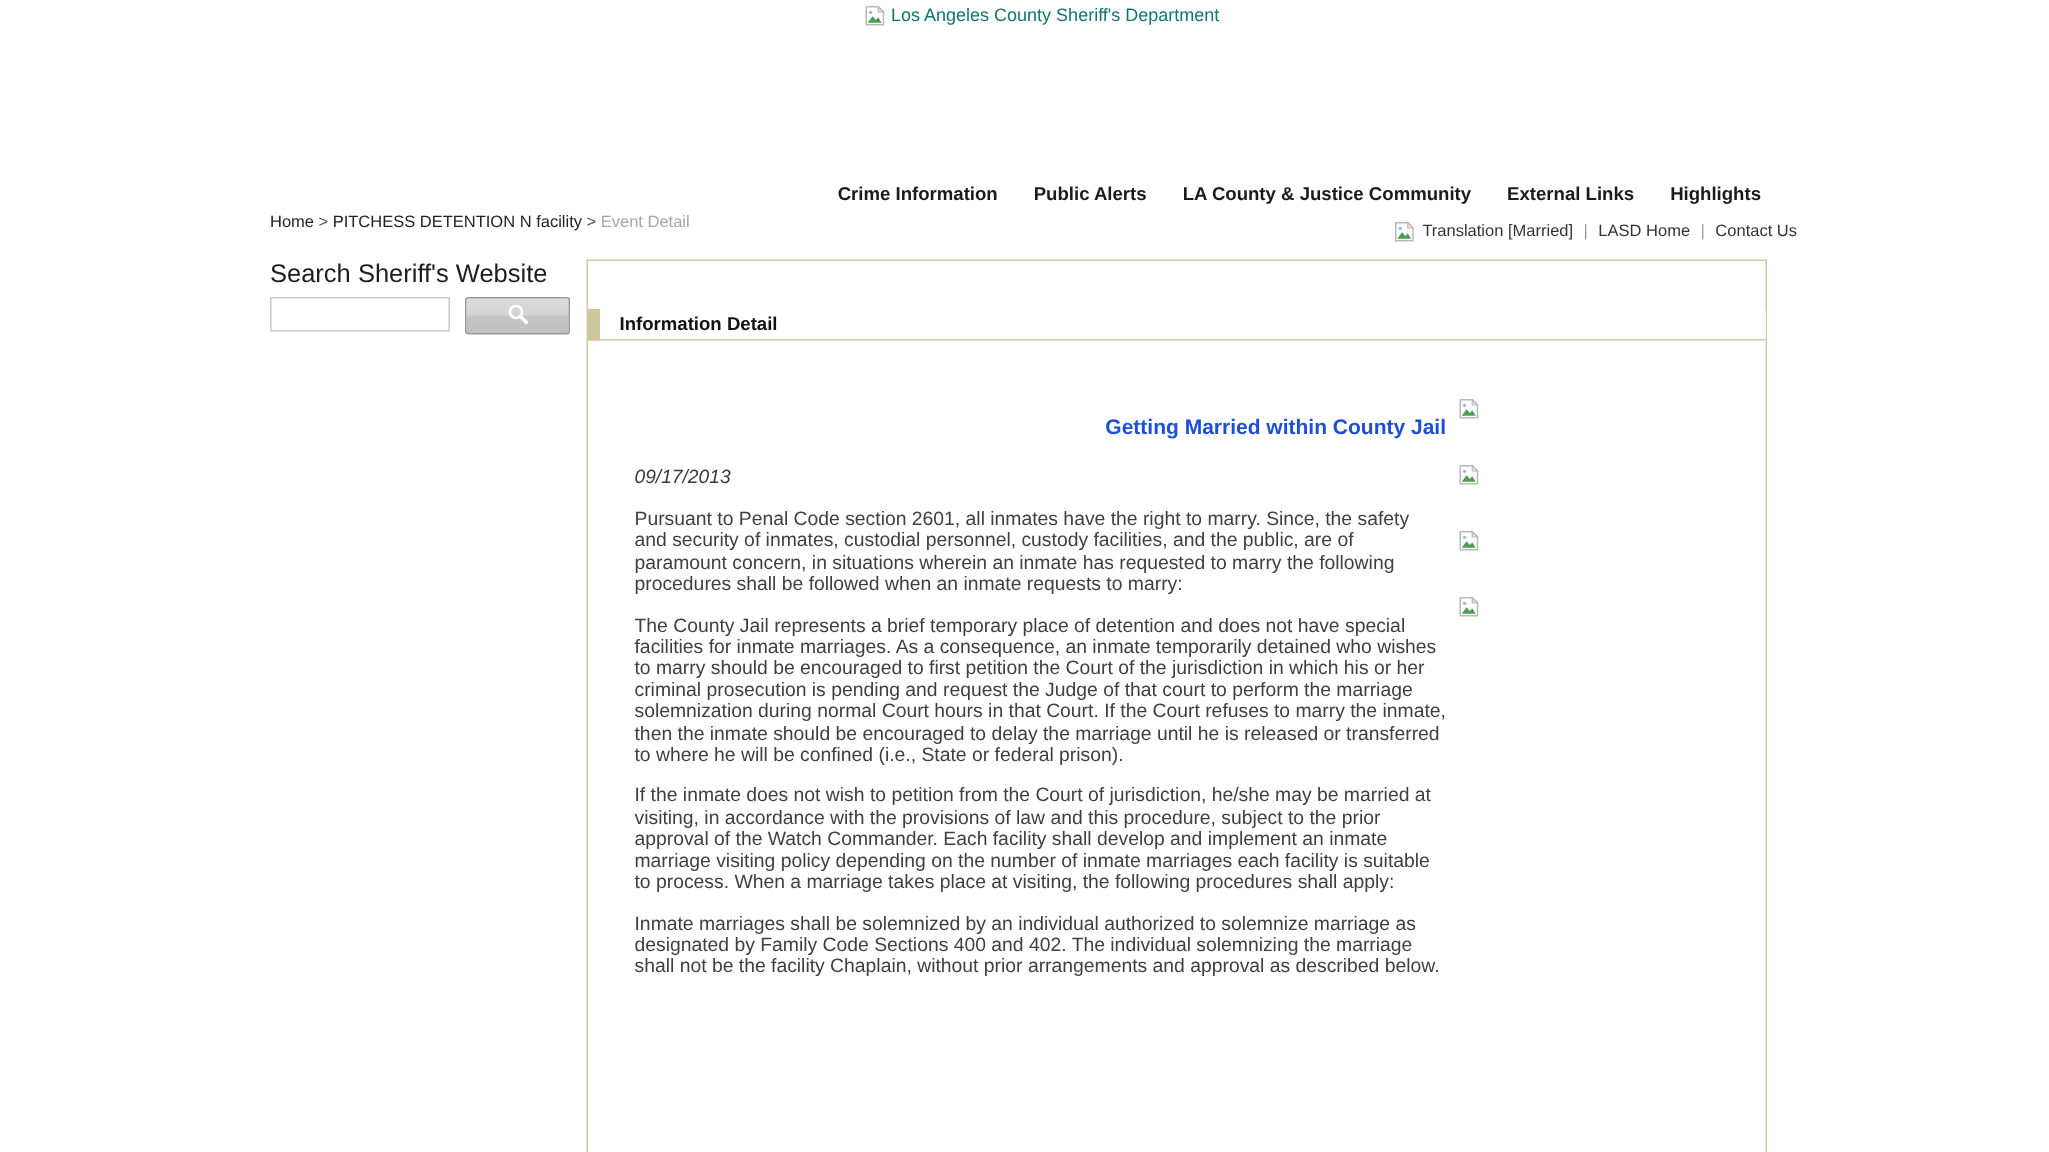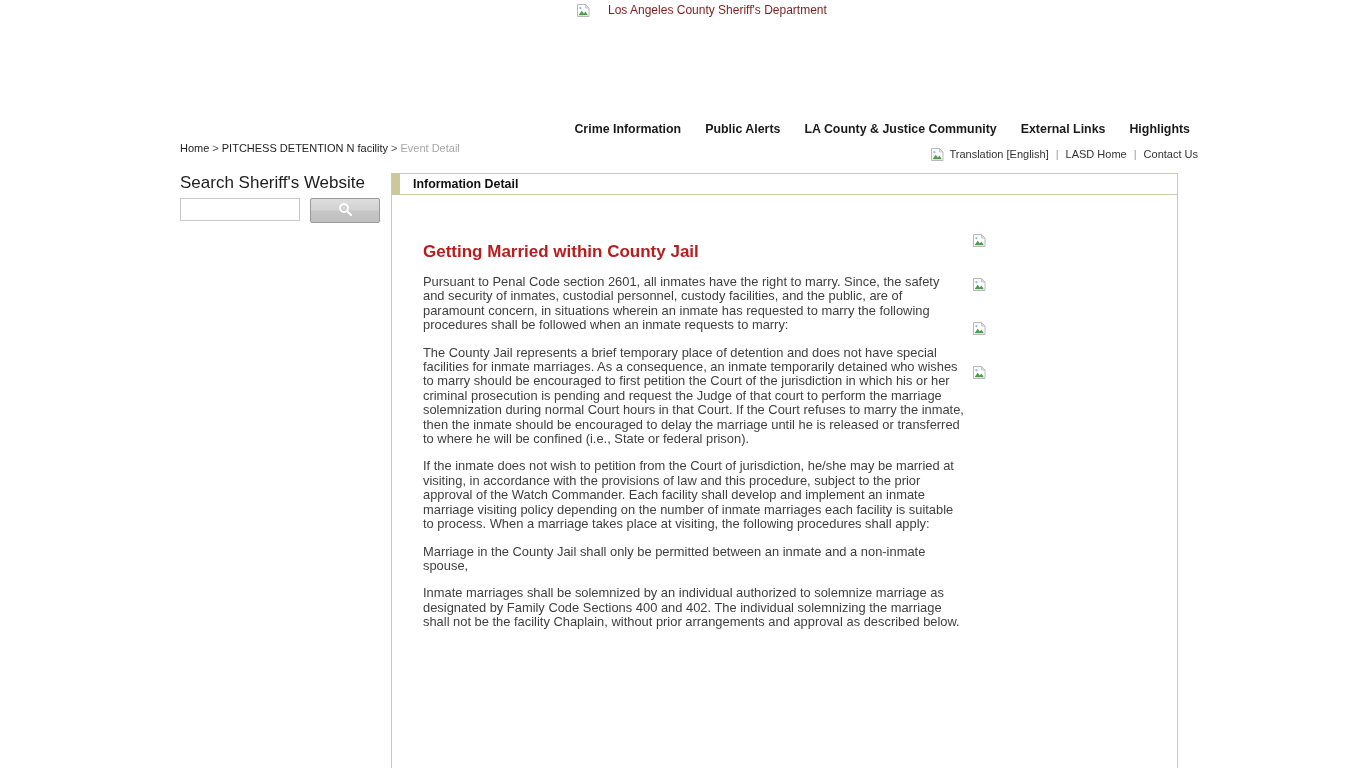--- a/index.html
+++ b/index.html
@@ -41,29 +41,29 @@
     position: absolute;
     left: 576px;
     top: 3px;
     display: flex;
     align-items: flex-start;
     white-space: nowrap;
   }
   #logo-alt-text {
     font-family: "Liberation Sans", sans-serif;
     font-size: 12px;
-    color: #7f1d1d;
+    color: #0f766e;
     line-height: 15px;
-    margin-left: 17px;
+    margin-left: 3px;
   }
 
   
   #main-nav {
     position: absolute;
-    right: 176px;
+    right: 192px;
     top: 121px;
     display: flex;
     align-items: flex-end;
     gap: 24px;
     white-space: nowrap;
   }
   #main-nav .nav-item {
     font-family: "Liberation Sans", sans-serif;
     font-size: 12.4px;
     font-weight: bold;
@@ -179,20 +179,21 @@
     border-bottom: none;
     background: #ffffff;
   }
   #panel-header {
     height: 21px;
     box-sizing: border-box;
     border-bottom: 1px solid #cfcaa8;
     background: #ffffff;
     display: flex;
     align-items: center;
+    margin-top: 32px;
   }
   #panel-accent {
     width: 8px;
     height: 21px;
     background: #cdc89c;
     flex: none;
   }
   #panel-title {
     font-family: "Liberation Sans", sans-serif;
     font-size: 12.4px;
@@ -210,25 +211,26 @@
 
   
   #article {
     position: absolute;
     left: 31px;
     top: 47px;
     width: 541px;
   }
   #article-title {
     font-family: "Liberation Sans", sans-serif;
-    font-size: 17px;
+    font-size: 14px;
     font-weight: bold;
-    color: #b91c1c;
+    color: #1d4ed8;
     line-height: 20px;
     margin: 0;
+    text-align: right;
   }
   #article-date {
     font-family: "Liberation Sans", sans-serif;
     font-size: 12.8px;
     font-style: italic;
     color: #3a3a3a;
     line-height: 16px;
     margin-top: 16px;
   }
   .article-para {
@@ -284,21 +286,21 @@
 
 <div id="utility-bar">
   <span class="broken-img">
     <svg width="15" height="15" viewBox="0 0 15 15">
       <path d="M1.5 1.5 h8 l3.5 3.5 v8.5 h-11.5 z" fill="#ffffff" stroke="#b9b9b9" stroke-width="1"></path>
       <path d="M9.5 1.5 l3.5 3.5 h-3.5 z" fill="#e8e8e8" stroke="#b9b9b9" stroke-width="0.8"></path>
       <path d="M2.5 12.2 l3.2 -4.4 l2.2 2.6 l1.6 -1.9 l2.3 3.7 z" fill="#4e9c52"></path>
       <circle cx="4.4" cy="5.2" r="1.1" fill="#7fc0e8"></circle>
     </svg>
   </span>
-  <a class="util-link" id="translation-label">Translation [English]</a>
+  <a class="util-link" id="translation-label">Translation [Married]</a>
   <span class="util-sep">|</span>
   <a class="util-link">LASD Home</a>
   <span class="util-sep">|</span>
   <a class="util-link">Contact Us</a>
 </div>
 
 <div id="left-col">
   <div id="search-label">Search Sheriff's Website</div>
   <div id="search-row">
     <input id="search-input" type="text" placeholder="" style="">
@@ -316,24 +318,24 @@
 <div id="content-panel">
   <div id="panel-header">
     <div id="panel-accent"></div>
     <div id="panel-title">Information Detail</div>
   </div>
 
   <div id="panel-body">
 
     <div id="article">
       <h1 id="article-title">Getting Married within County Jail</h1>
+      <div id="article-date">09/17/2013</div>
       <p class="article-para">Pursuant to Penal Code section 2601, all inmates have the right to marry. Since, the safety and security of inmates, custodial personnel, custody facilities, and the public, are of paramount concern, in situations wherein an inmate has requested to marry the following procedures shall be followed when an inmate requests to marry:</p>
       <p class="article-para">The County Jail represents a brief temporary place of detention and does not have special facilities for inmate marriages. As a consequence, an inmate temporarily detained who wishes to marry should be encouraged to first petition the Court of the jurisdiction in which his or her criminal prosecution is pending and request the Judge of that court to perform the marriage solemnization during normal Court hours in that Court. If the Court refuses to marry the inmate, then the inmate should be encouraged to delay the marriage until he is released or transferred to where he will be confined (i.e., State or federal prison).</p>
       <p class="article-para">If the inmate does not wish to petition from the Court of jurisdiction, he/she may be married at visiting, in accordance with the provisions of law and this procedure, subject to the prior approval of the Watch Commander. Each facility shall develop and implement an inmate marriage visiting policy depending on the number of inmate marriages each facility is suitable to process. When a marriage takes place at visiting, the following procedures shall apply:</p>
-      <p class="article-para">Marriage in the County Jail shall only be permitted between an inmate and a non-inmate spouse,</p>
       <p class="article-para">Inmate marriages shall be solemnized by an individual authorized to solemnize marriage as designated by Family Code Sections 400 and 402. The individual solemnizing the marriage shall not be the facility Chaplain, without prior arrangements and approval as described below.</p>
     </div>
 
     <div id="icon-rail">
       <span class="rail-icon broken-img">
         <svg width="15" height="15" viewBox="0 0 15 15">
           <path d="M1.5 1.5 h8 l3.5 3.5 v8.5 h-11.5 z" fill="#ffffff" stroke="#b9b9b9" stroke-width="1"></path>
           <path d="M9.5 1.5 l3.5 3.5 h-3.5 z" fill="#e8e8e8" stroke="#b9b9b9" stroke-width="0.8"></path>
           <path d="M2.5 12.2 l3.2 -4.4 l2.2 2.6 l1.6 -1.9 l2.3 3.7 z" fill="#4e9c52"></path>
           <circle cx="4.4" cy="5.2" r="1.1" fill="#7fc0e8"></circle>

